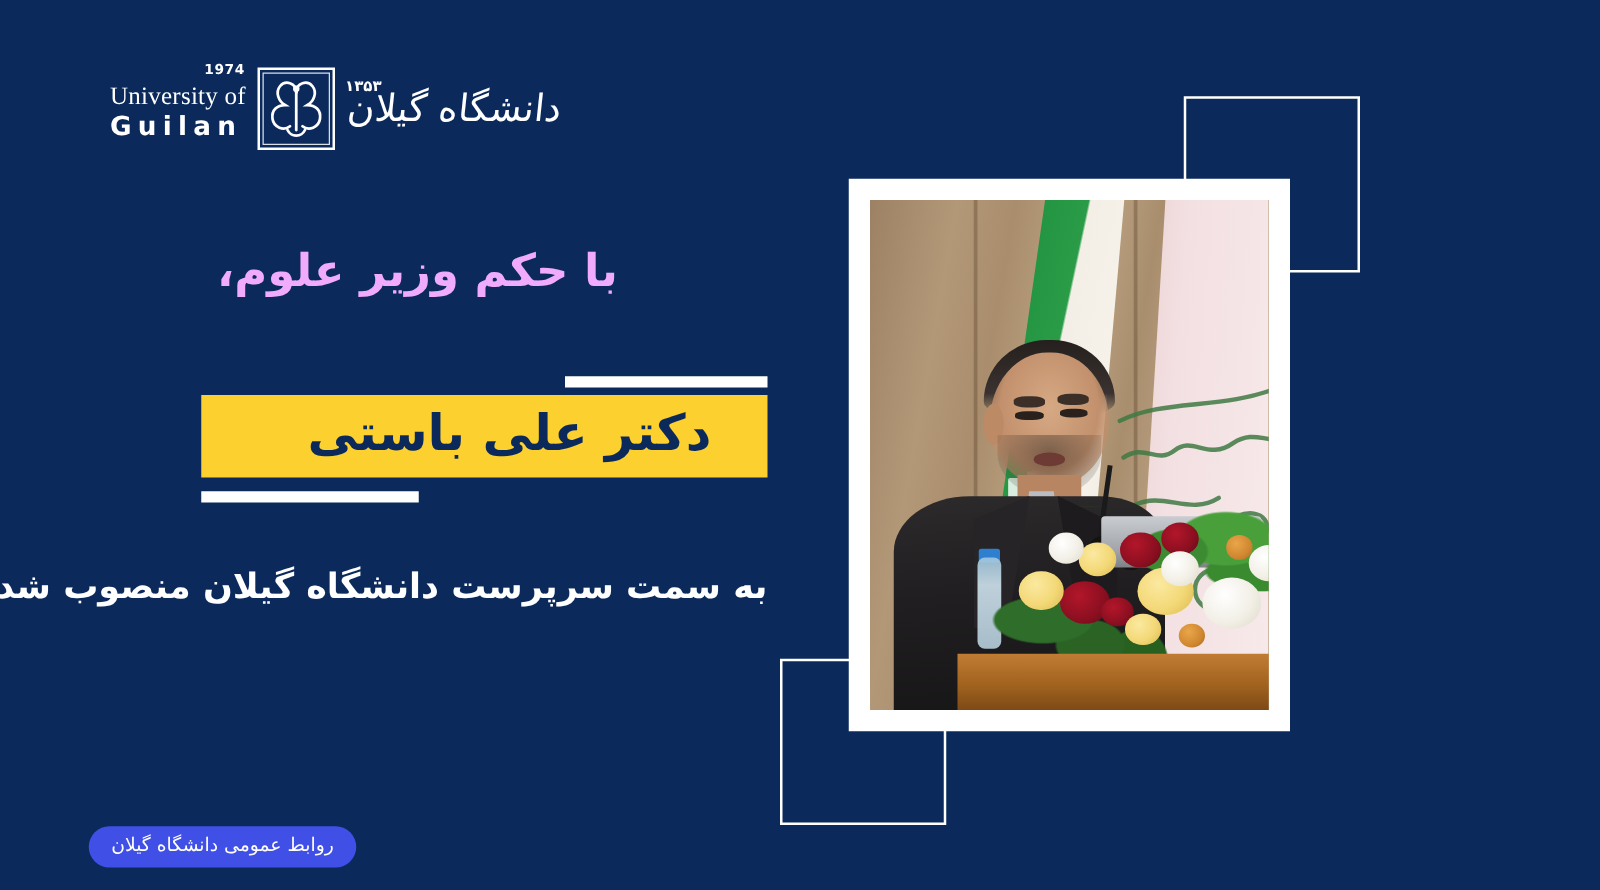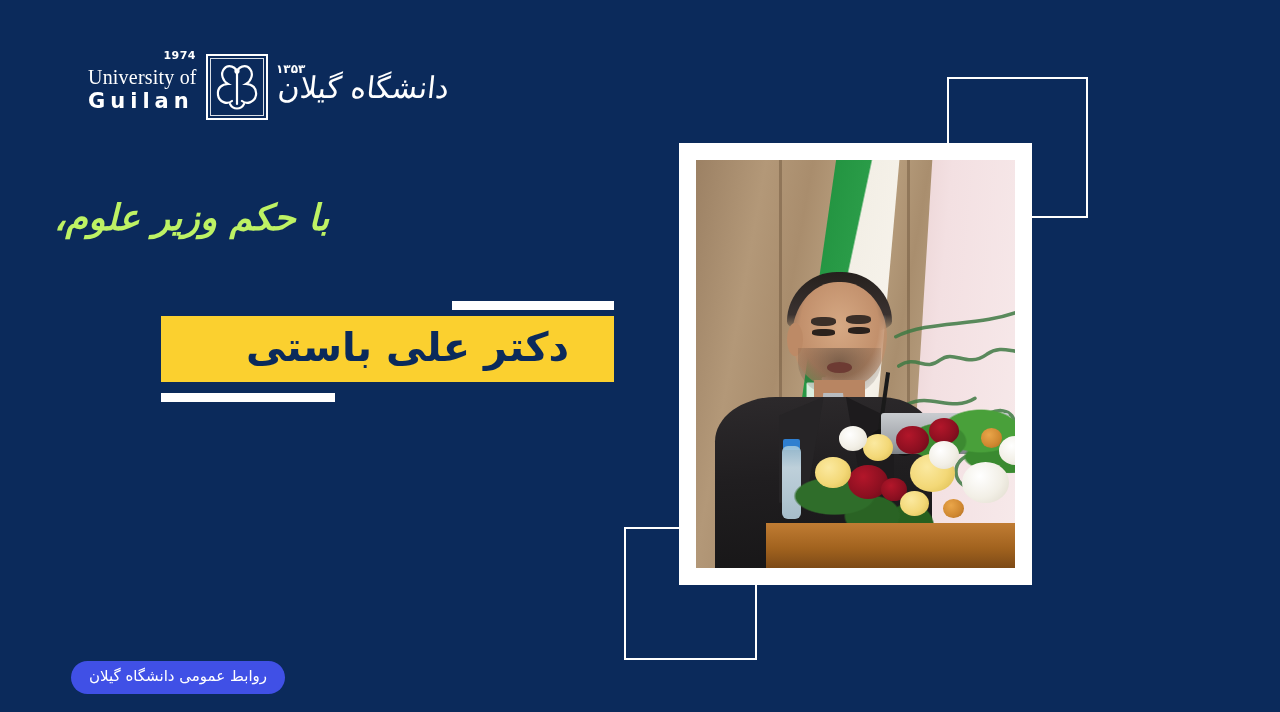--- a/index.html
+++ b/index.html
@@ -110,29 +110,28 @@
   }
   #deco-top-right { left: 947px; top: 77px; width: 141px; height: 141px; }
   #deco-bottom-left { left: 624px; top: 527px; width: 133px; height: 133px; }
 
   
   #headline-kicker {
     position: absolute;
     right: 666px;
     top: 196px;
     width: 560px;
-    text-align: left;
+    text-align: center;
     direction: rtl;
-    color: #bef264;
+    color: #f0abfc;
     font-size: 36px;
     font-weight: 700;
     letter-spacing: 0px;
     line-height: 1.2;
     white-space: nowrap;
-    font-style: italic;
   }
 
   #dash-top {
     position: absolute;
     left: 452px;
     top: 301px;
     width: 162px;
     height: 9px;
     background: #ffffff;
   }
@@ -486,20 +485,21 @@
   <div class="deco-square" id="deco-top-right"></div>
 
   <div id="headline-kicker">با حکم وزیر علوم،</div>
 
   <div id="dash-top"></div>
   <div id="name-banner">
     <span class="name-text">دکتر علی باستی</span>
   </div>
   <div id="dash-bottom"></div>
 
+  <div id="subline">به سمت سرپرست دانشگاه گیلان منصوب شد</div>
 
   <div class="deco-square" id="deco-bottom-left"></div>
 
   <div id="photo-frame">
     <div id="photo">
       <div class="ph-wall"></div>
       <div class="ph-wall-seam" style="left:26%"></div>
       <div class="ph-wall-seam" style="left:66%"></div>
 
       <div class="ph-pink"></div>

